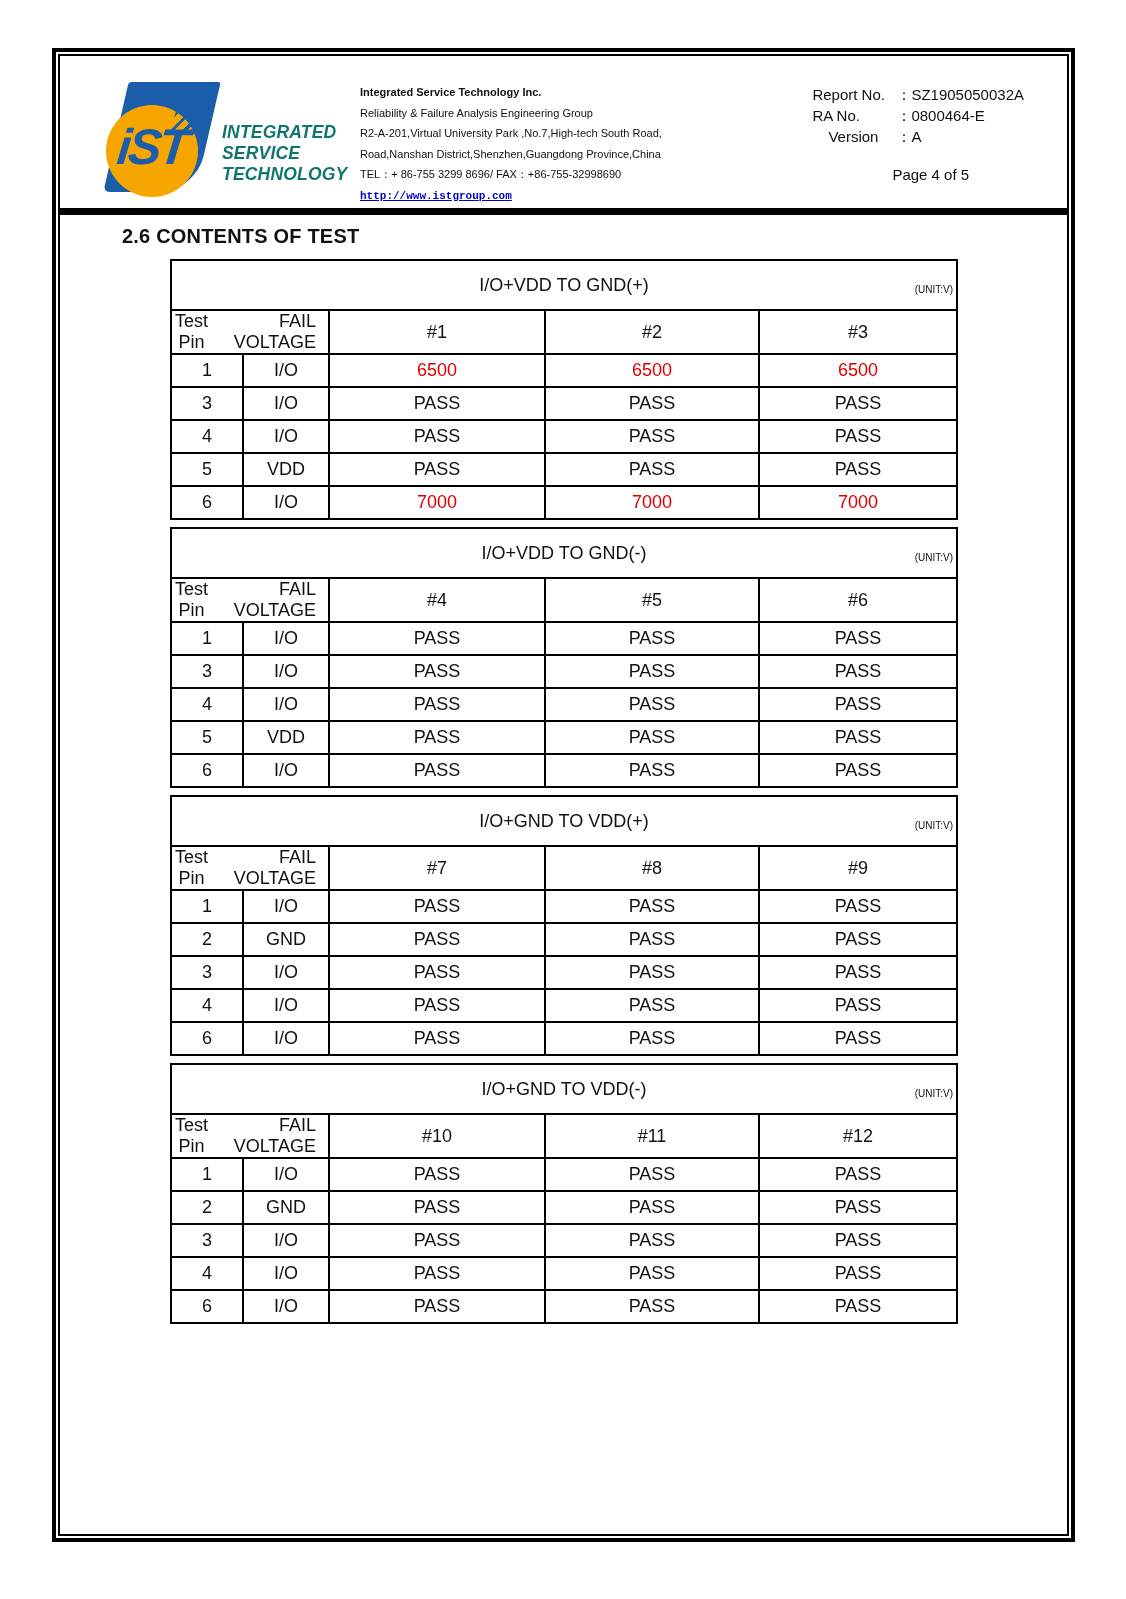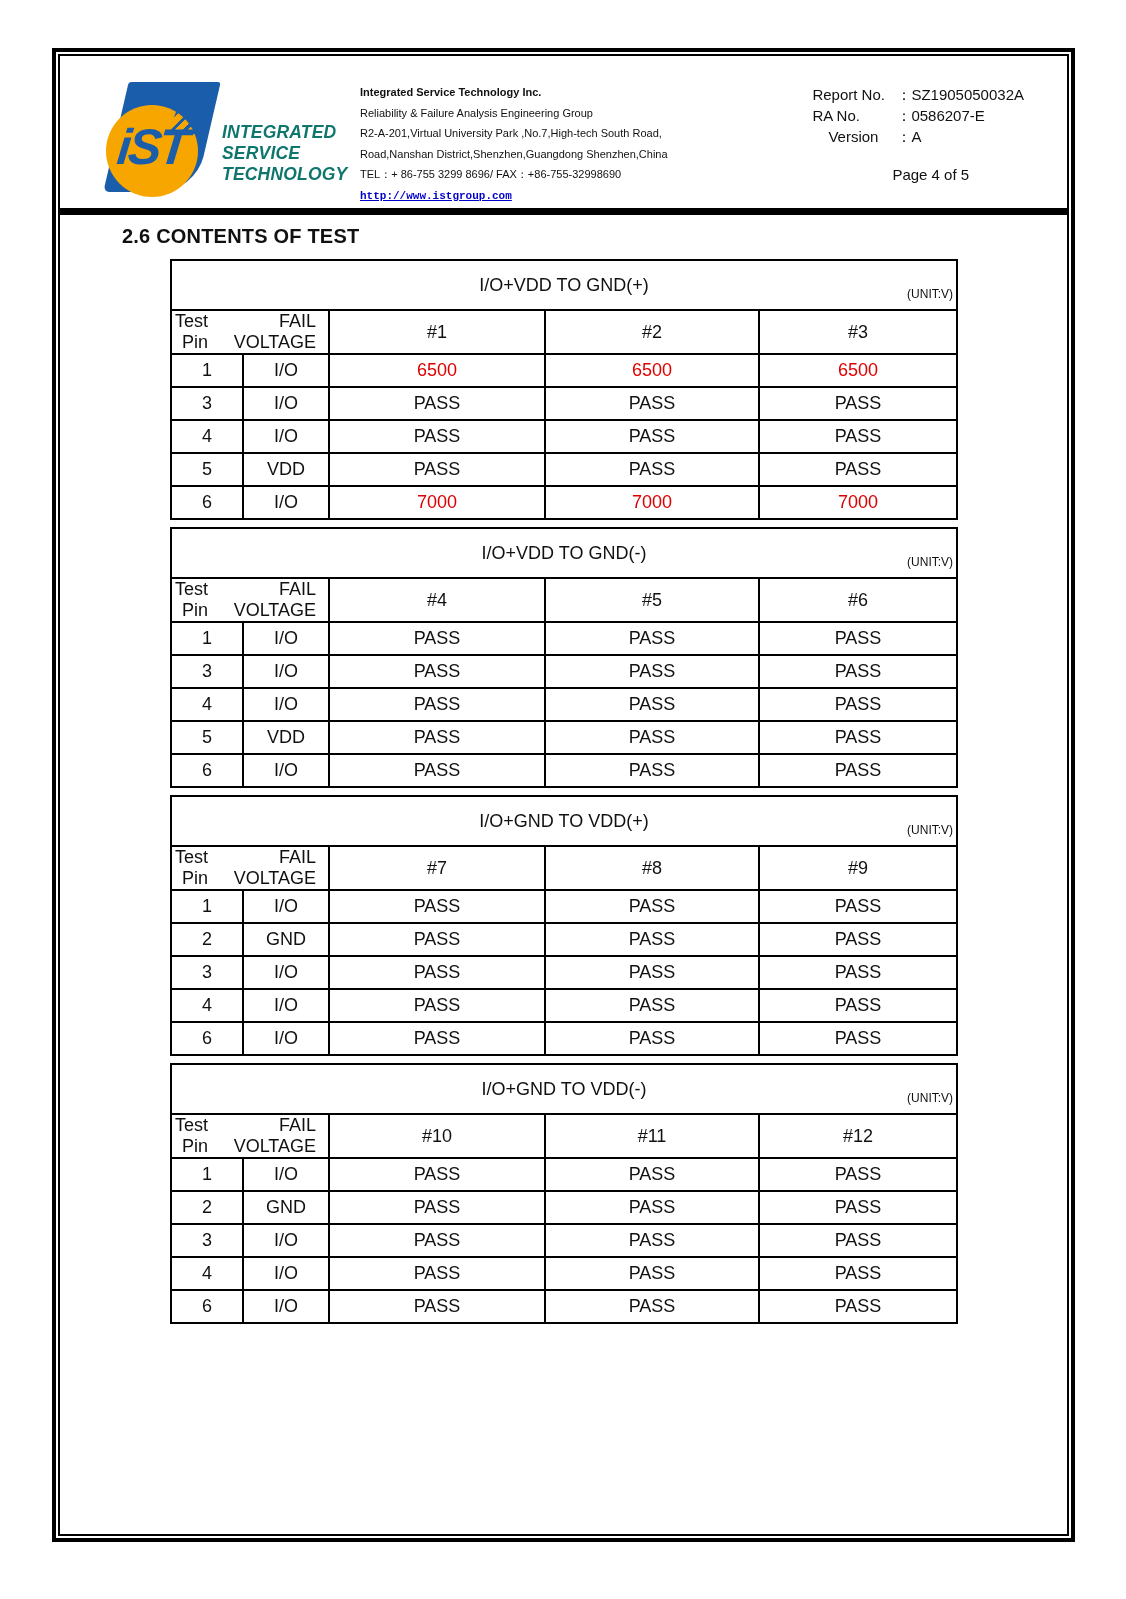--- a/index.html
+++ b/index.html
@@ -88,25 +88,25 @@
     font-size: 18px;
   }
   table.result-table:first-child { margin-top: 9px; }
   .result-table td, .result-table th { border: 2px solid #000; padding: 0; }
 
   .col-pin { width: 72px; } .col-fail { width: 86px; }
   .col-v1 { width: 216px; } .col-v2 { width: 214px; } .col-v3 { width: 198px; }
 
   .title-cell { height: 50px; position: relative; text-align: center; vertical-align: middle; }
   .title-cell .ttl { font-size: 18px; }
-  .title-cell .unit { position: absolute; right: 3px; bottom: 8px; font-size: 12px; }
+  .title-cell .unit { position: absolute; right: 3px; bottom: 14px; font-size: 10px; }
 
   .pinfail-head { height: 44px; font-weight: normal; vertical-align: middle; }
   .pinfail-wrap { display: flex; align-items: center; }
-  .pinfail-wrap .tp { text-align: right; padding-left: 3px; line-height: 1.15; }
+  .pinfail-wrap .tp { text-align: center; padding-left: 3px; line-height: 1.15; }
   .pinfail-wrap .fv { flex: 1; text-align: right; padding-right: 12px; line-height: 1.15; }
   .pinfail-wrap span span { display: block; }
 
   .colhead { height: 44px; font-weight: normal; text-align: center; vertical-align: middle; }
 
   .result-table tbody td { height: 33px; text-align: center; vertical-align: middle; }
   .result-table .red { color: #dd0000; }
 </style>
 </head>
 <body>
@@ -126,33 +126,33 @@
       <div class="logo-words">
         <div>INTEGRATED</div>
         <div>SERVICE</div>
         <div>TECHNOLOGY</div>
       </div>
 
       <div class="company">
         <div class="name">Integrated Service Technology Inc.</div>
         <div>Reliability &amp; Failure Analysis Engineering Group</div>
         <div>R2-A-201,Virtual University Park ,No.7,High-tech South Road,</div>
-        <div>Road,Nanshan District,Shenzhen,Guangdong Shenzhen,China</div>
+        <div>Road,Nanshan District,Shenzhen,Guangdong Province,China</div>
         <div>TEL：+ 86-755 3299 8696/ FAX：+86-755-32998690</div>
         <div><span class="website">http://www.istgroup.com</span></div>
       </div>
 
       <div class="report">
         <div class="rline">
           <span class="rlabel">Report No.</span>
           <span>：SZ1905050032A</span>
         </div>
         <div class="rline">
           <span class="rlabel">RA No.</span>
-          <span>：0586207-E</span>
+          <span>：0800464-E</span>
         </div>
         <div class="rline indent">
           <span class="rlabel">Version</span>
           <span>：A</span>
         </div>
         <div class="page-label">Page 4 of 5</div>
       </div>
     </div>
 
     <div class="header-rule"></div>

